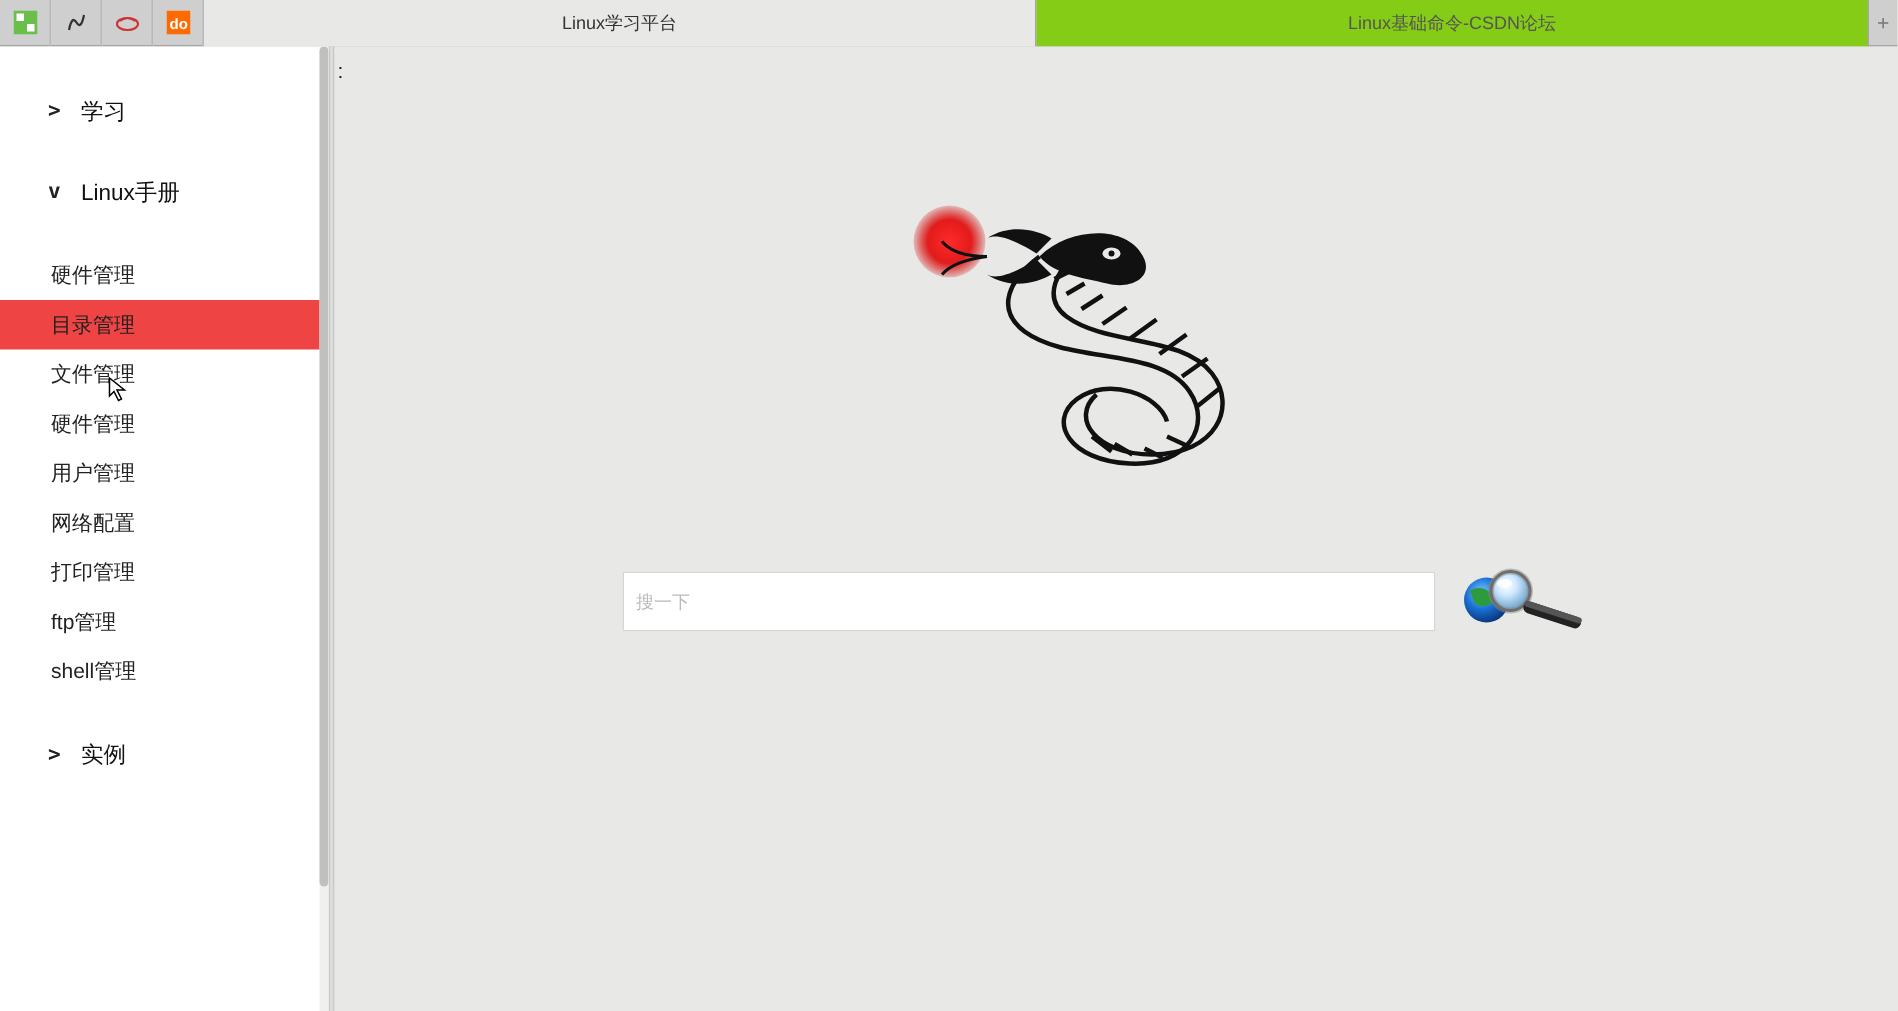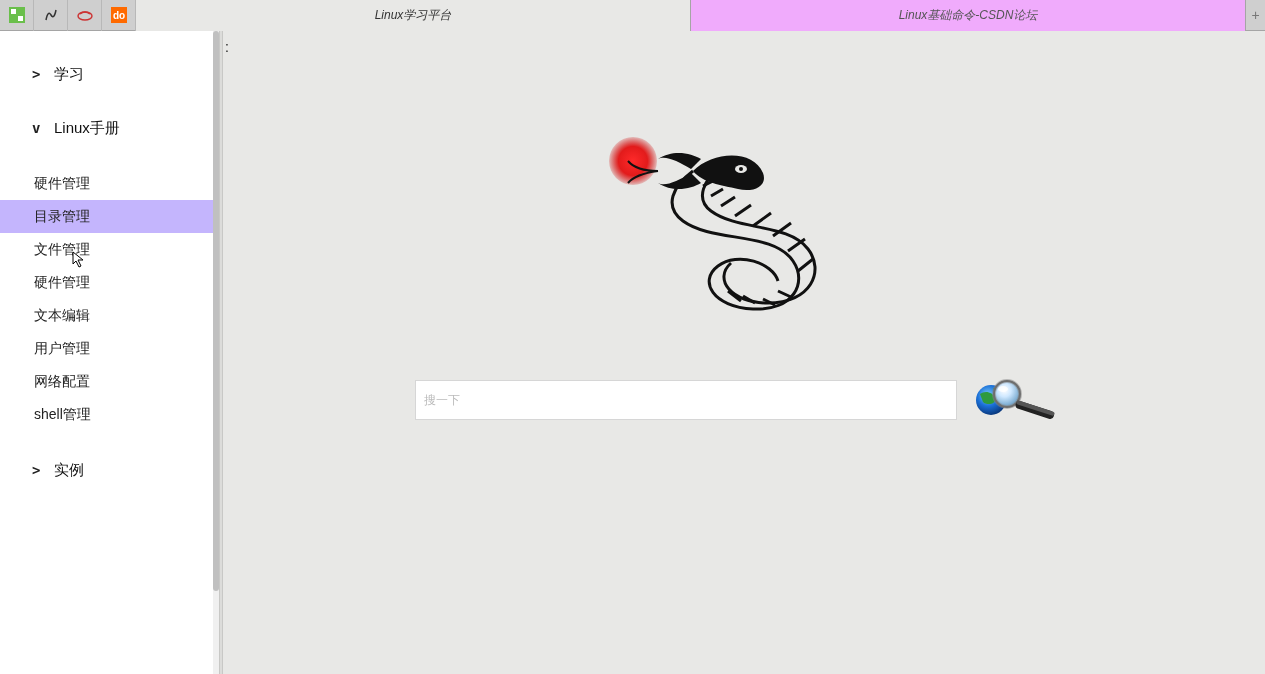--- a/index.html
+++ b/index.html
@@ -3,40 +3,40 @@
 <meta charset="utf-8">
 <style>
   * { box-sizing: border-box; margin: 0; padding: 0; }
   html, body { width: 1265px; height: 674px; font-family: "PingFang SC", "Microsoft YaHei", Arial, sans-serif; background: #e8e8e6; overflow: hidden; }
   
   
   .tabbar { height: 31px; background: #cfcfcf; border-bottom: 1px solid #a5a5a5; display: flex; align-items: stretch; }
   .tab-icons { display: flex; align-items: center; }
   .tab-icon-slot { width: 34px; height: 31px; border-right: 1px solid #b8b8b8; display: flex; align-items: center; justify-content: center; }
   .tab-icon-slot svg { display:block; }
-  .tab { flex: 0 0 555px; height: 31px; border-right: 1px solid #a5a5a5; display: flex; align-items: center; justify-content: center; font-size: 12px; color: #333; font-style: italic; }
+  .tab { flex: 0 0 555px; height: 31px; border-right: 1px solid #a5a5a5; display: flex; align-items: center; justify-content: center; font-size: 12px; color: #333; }
   .tab.active { background: #e8e8e6; }
-  .tab.inactive { background: #f0abfc; color: #555; }
+  .tab.inactive { background: #84cc16; color: #555; }
   .tab-plus { width: 24px; display:flex; align-items:center; justify-content:center; color:#777; font-size:14px; }
   
   
   .workspace { display: flex; height: calc(674px - 31px); }
   .sidebar { width: 219px; background: #ffffff; position: relative; overflow-y: auto; }
   .sidebar-inner { width: 215px; }
   .sidebar-scroll { position:absolute; right:0; top:0; width:6px; height:100%; background:#f0f0f0;}
   .sidebar-scroll-thumb { position:absolute; right:0; top:0; width:6px; height:560px; background:#c0c0c0; border-radius:3px;}
   .divider-v { width: 4px; background: #dcdcda; border-left:1px solid #c8c8c6; border-right:1px solid #c8c8c6;}
   .content { flex: 1; background: #e8e8e6; position: relative; }
   
   
   .nav-section { padding-top: 28px; }
   .nav-top { display:flex; align-items:center; padding-left:32px; height:30px; font-size:15px; color:#111; margin-bottom:24px;}
   .nav-top .chev { width:22px; font-family: monospace; font-weight:bold; color:#222; font-size:14px;}
   .nav-sub { padding-left:34px; height:33px; display:flex; align-items:center; font-size:14px; color:#222; }
-  .nav-sub.hover { background:#c4b5fd; }
+  .nav-sub.hover { background:#ef4444; }
   .nav-sub.cursor { position:relative; }
   .cursor-svg { position:absolute; left:72px; top:18px; pointer-events:none;}
   
   
   .colon { position:absolute; left:2px; top:8px; font-size:14px; color:#222;}
   .logo-area { position:absolute; left:380px; top:100px; width:300px; height:200px; }
   .search-row { position:absolute; left:192px; top:345px; width:650px; display:flex; align-items:center; }
   .search-input { width:542px; height:40px; background:#fff; border:1px solid #d6d6d6; font-size:12px; color:#aaa; padding:0 8px; outline:none;}
   .search-input::placeholder { color:#bbb; }
   .search-btn { margin-left:16px; }
@@ -103,27 +103,30 @@
         <div class="nav-sub cursor">
           <span>文件管理</span>
           <svg class="cursor-svg" width="16" height="18">
               <path d="M1 1 L1 13 L4 10 L7 16 L9 15 L6 9 L11 9 Z" fill="#fff" stroke="#000" stroke-width="1"></path>
             </svg>
         </div>
         <div class="nav-sub">
             <span>硬件管理</span>
           </div>
         <div class="nav-sub">
-            <span>文本编辑</span>
-          </div>
-        <div class="nav-sub">
             <span>用户管理</span>
           </div>
         <div class="nav-sub">
             <span>网络配置</span>
+          </div>
+        <div class="nav-sub">
+            <span>打印管理</span>
+          </div>
+        <div class="nav-sub">
+            <span>ftp管理</span>
           </div>
         <div class="nav-sub">
             <span>shell管理</span>
           </div>
         <div class="nav-top" style="margin-top:24px;">
           <span class="chev">&gt;</span>
           <span>实例</span>
         </div>
       </div>
     </div>

